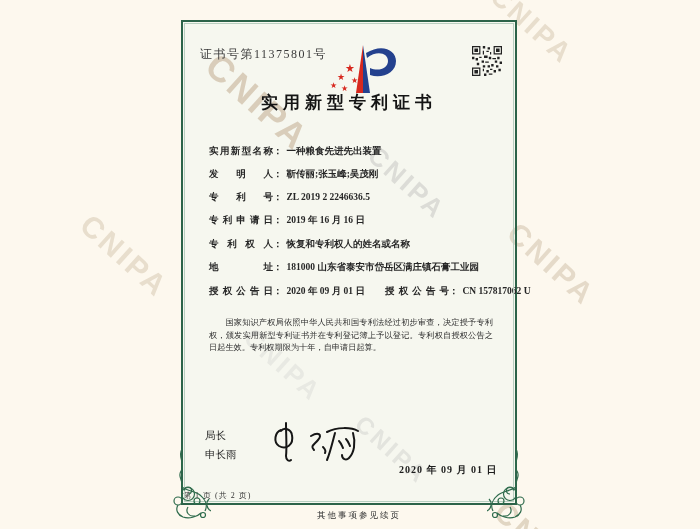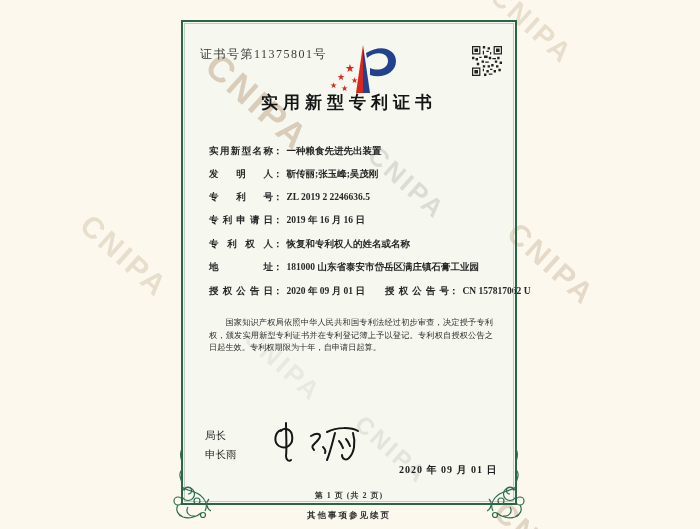--- a/index.html
+++ b/index.html
@@ -24,23 +24,23 @@
   .colon{display:inline-block;}
   .val{margin-left:4px;margin-top:22px;}
   .pair2{position:absolute;left:176px;top:0;}
   .paras{position:absolute;left:14px;top:283px;width:308px;font-size:8.2px;line-height:12.6px;
          color:#2f2f2f;text-align:justify;}
   .paras p{margin:12px;text-indent:2em;}
   .director{position:absolute;left:22px;top:404px;font-size:10.5px;font-weight:normal;line-height:19px;
             color:#222;font-family:"Liberation Sans",sans-serif;}
   .sig{position:absolute;left:82px;top:398px;width:100px;height:48px;}
   .issue-date{position:absolute;left:216px;top:441px;font-size:10px;font-weight:bold;letter-spacing:1px;color:#1d1d1d;white-space:nowrap;}
-  .pageno{position:absolute;left:0;top:468px;width:100%;text-align:center;font-size:8px;color:#333;letter-spacing:1px;font-weight:bold;}
-  .footnote{position:absolute;left:181px;top:510px;width:336px;text-align:center;font-size:8.5px;
-            color:#333;letter-spacing:2px;z-index:2;font-weight:bold;}
+  .pageno{position:absolute;left:0;top:468px;width:100%;font-size:8px;color:#333;letter-spacing:1px;}
+  .footnote{position:absolute;left:191px;top:510px;width:336px;text-align:center;font-size:8.5px;
+            color:#333;letter-spacing:2px;z-index:2;}
   .orn{position:absolute;z-index:3;}
   .orn-left{left:151px;top:447px;transform:scaleX(-1);}
   .orn-right{left:487px;top:447px;}
 </style>
 </head>
 <body>
 
 <div class="page">
 
   <div class="wm" style="left:225px;top:45px;font-size:36px;color:rgba(193,172,142,0.55);">CNIPA</div>

